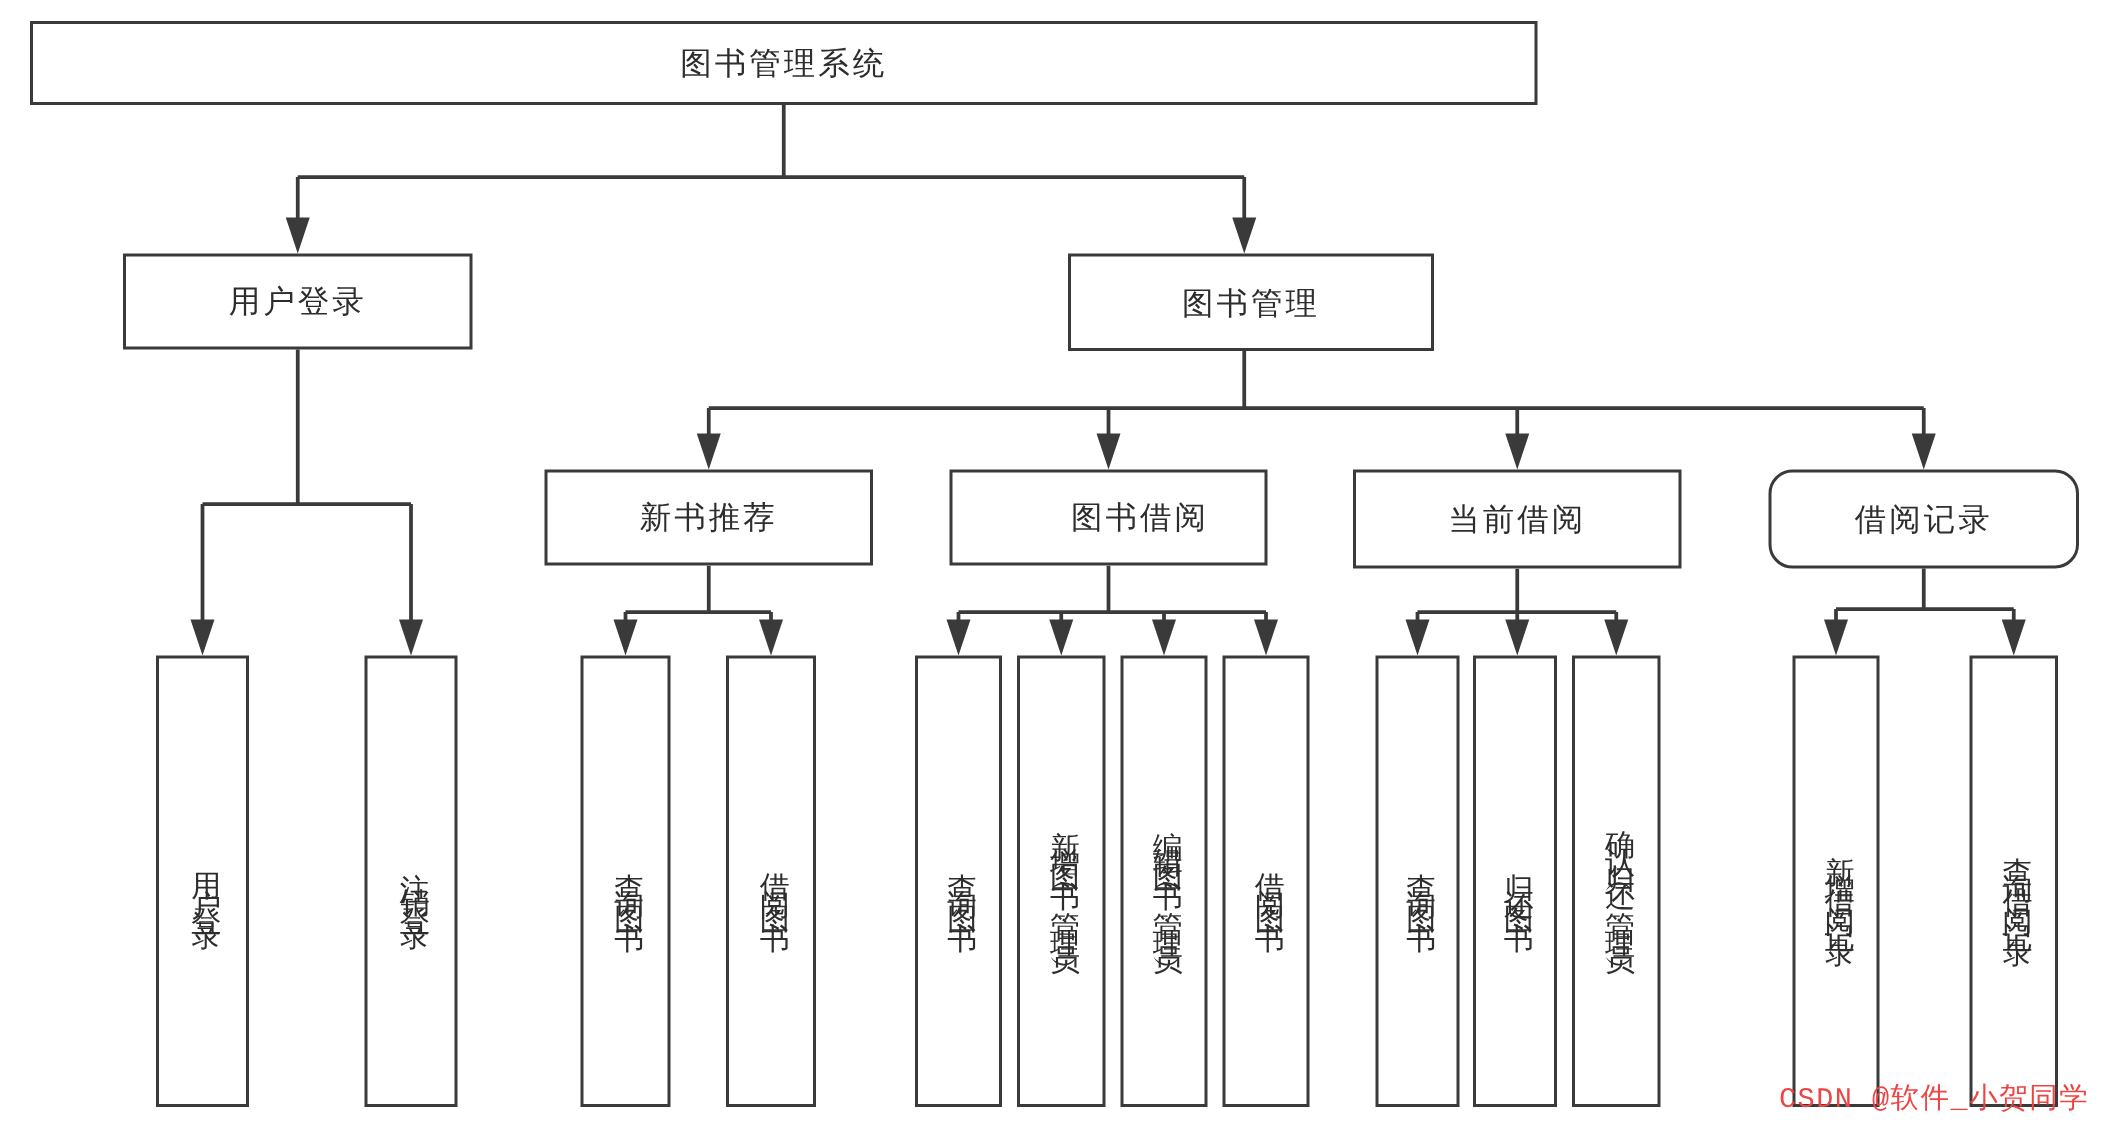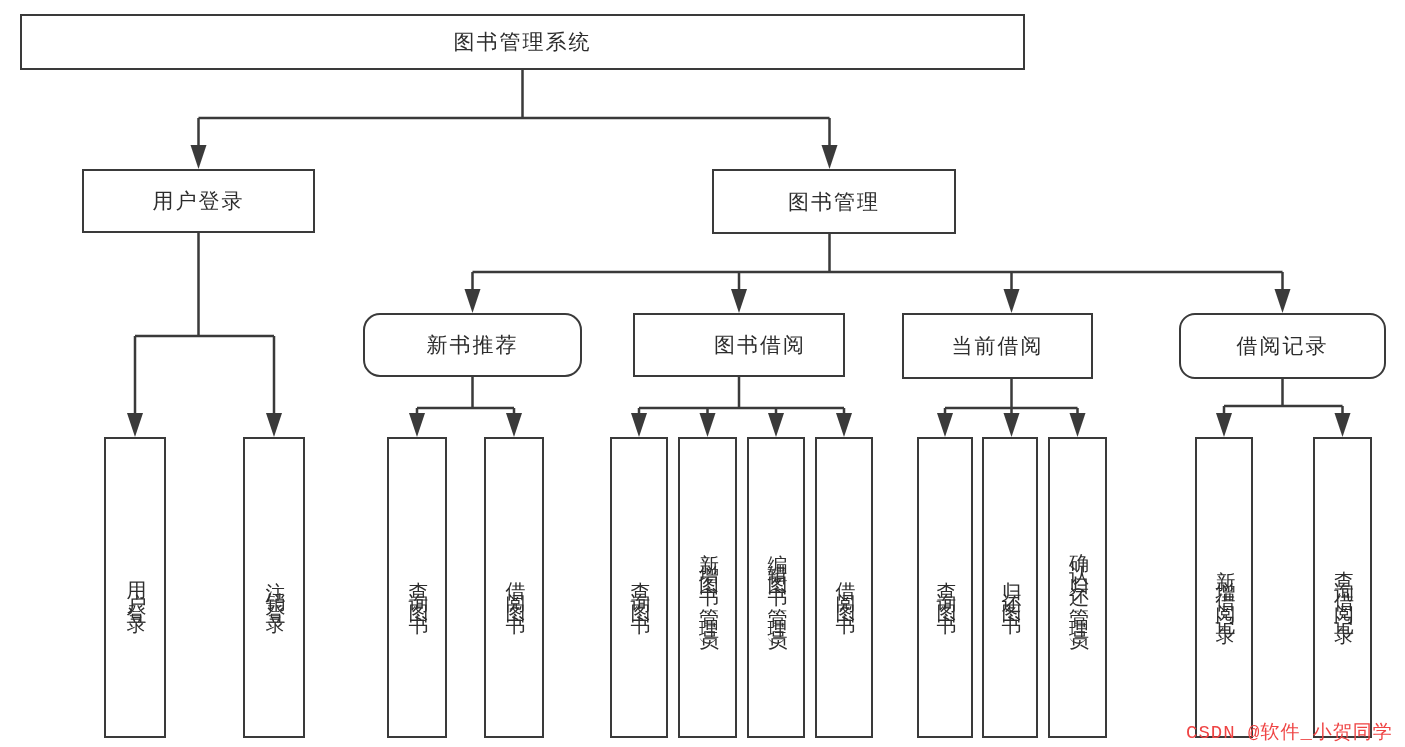--- a/index.html
+++ b/index.html
@@ -51,23 +51,23 @@
     text-orientation: mixed;
     font-size: 20px;
     letter-spacing: 11px;
     line-height: 1;
     top: 437px;
     height: 301px;
   }
   #n-root   { left: 20px;   top: 14px;  width: 1005px; height: 56px; }
   #n-l2-0   { left: 82px;   top: 169px; width: 233px;  height: 64px; }
   #n-l2-1   { left: 712px;  top: 169px; width: 244px;  height: 65px; }
-  #n-l3-0   { left: 363px;  top: 313px; width: 219px;  height: 64px; border-radius: 17px; }
+  #n-l3-0   { left: 363px;  top: 313px; width: 219px;  height: 64px; }
   #n-l3-1   { left: 633px;  top: 313px; width: 212px;  height: 64px; padding-left: 42px; }
-  #n-l3-2   { left: 902px;  top: 313px; width: 191px;  height: 66px; text-align: center; }
+  #n-l3-2   { left: 902px;  top: 313px; width: 219px;  height: 66px; text-align: center; }
   #n-l3-3   { left: 1179px; top: 313px; width: 207px;  height: 66px; border-radius: 16px; }
   #n-leaf-0  { left: 104px;  width: 62px; }
   #n-leaf-1  { left: 243px;  width: 62px; }
   #n-leaf-2  { left: 387px;  width: 60px; }
   #n-leaf-3  { left: 484px;  width: 60px; }
   #n-leaf-4  { left: 610px;  width: 58px; }
   #n-leaf-5  { left: 678px;  width: 59px; }
   #n-leaf-6  { left: 747px;  width: 58px; }
   #n-leaf-7  { left: 815px;  width: 58px; }
   #n-leaf-8  { left: 917px;  width: 56px; }

